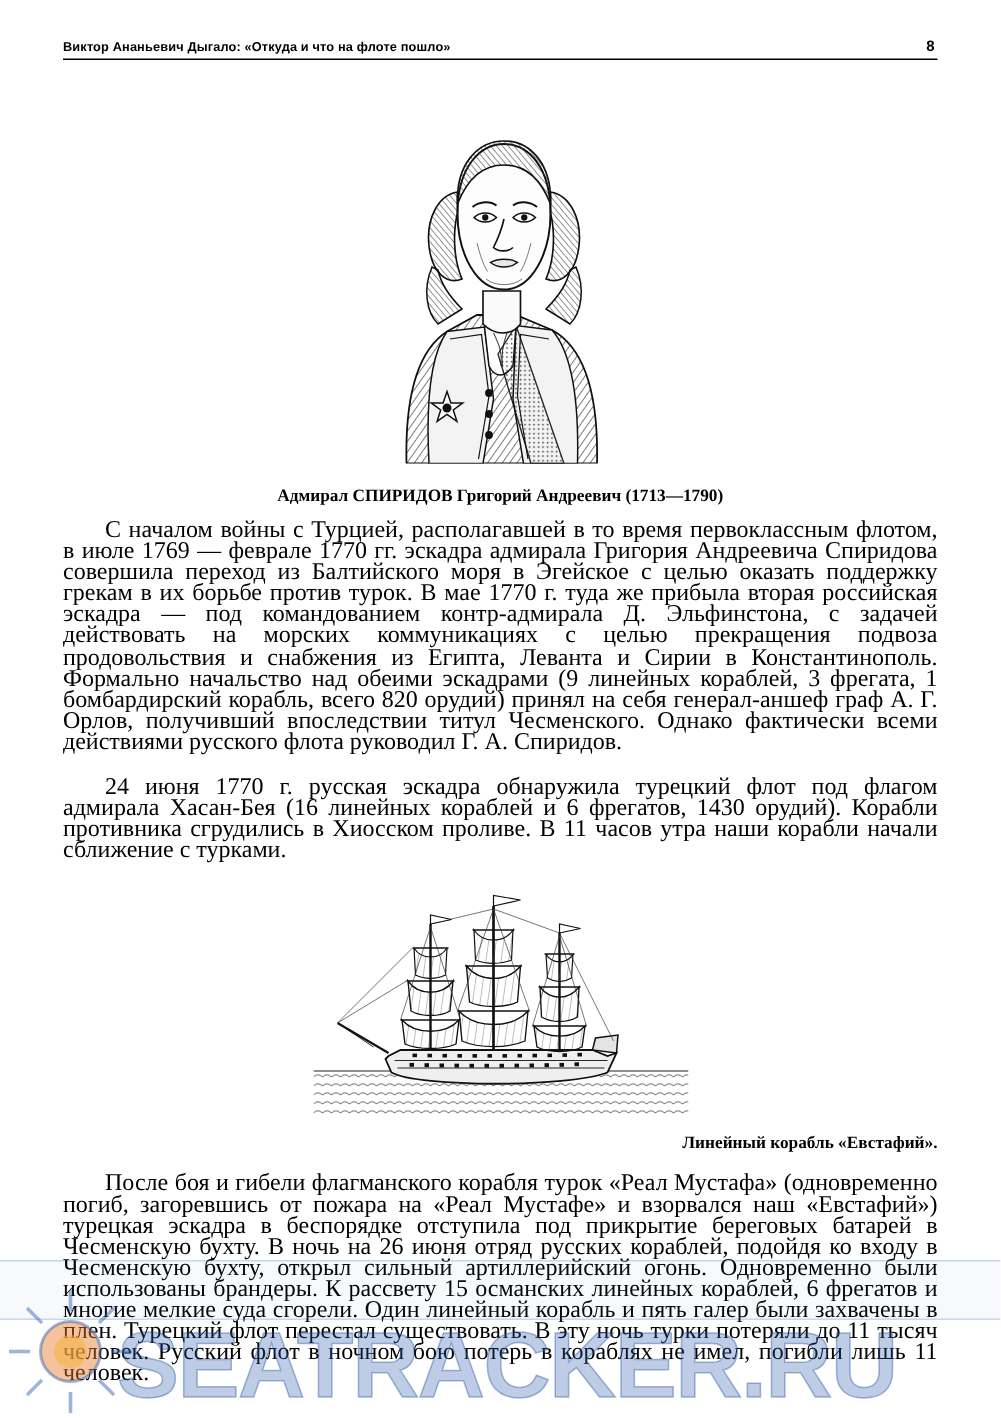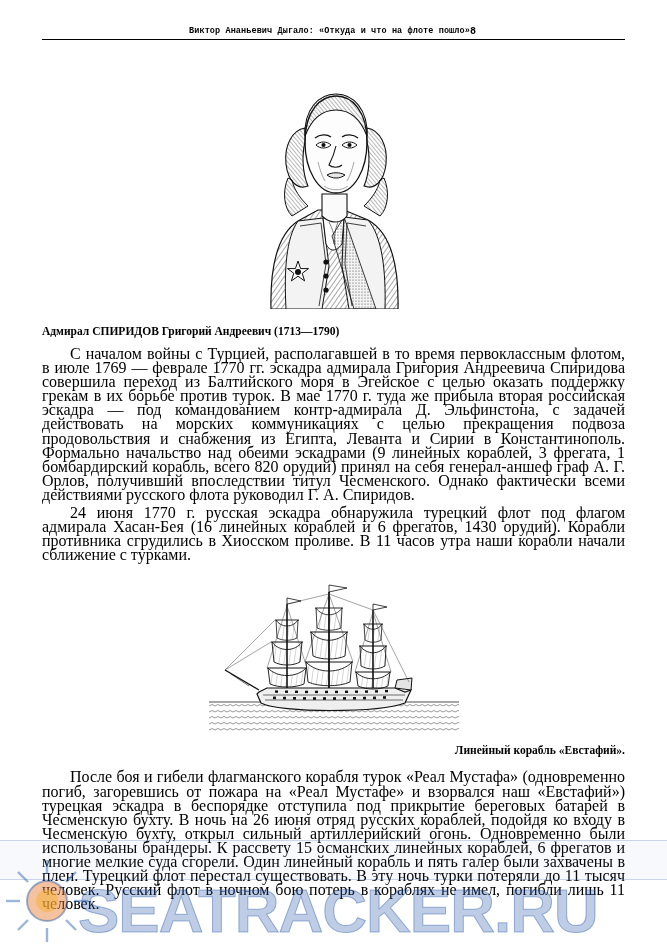--- a/index.html
+++ b/index.html
@@ -18,24 +18,24 @@
   .page {
     position: relative;
     width: 667px;
     height: 946px;
     box-sizing: border-box;
     padding: 26px 42px 0 42px;
   }
   .header {
     display: flex;
     align-items: flex-start;
-    justify-content: center;
+    justify-content: space-between;
     font-size: 8.5px;
     font-weight: bold;
-    font-family: Liberation Mono, monospace;
+    font-family: Liberation Sans, sans-serif;
     margin-bottom: 2px;
   }
   .header-title {
     letter-spacing: 0.1px;
   }
   .header-page {
     font-size: 10px;
     font-weight: bold;
     padding-right: 2px;
   }
@@ -52,36 +52,37 @@
     justify-content: center;
   }
   .portrait {
     width: 215px;
     height: 243px;
     position: relative;
   }
   .portrait svg { display: block; }
 
   .figure-caption {
+    text-align: center;
     font-weight: bold;
     font-size: 11.5px;
     margin-top: 16px;
     margin-bottom: 10px;
   }
 
   p.body-text {
     font-size: 16px;
     line-height: 14.1px;
     text-align: justify;
     text-indent: 28px;
     margin: 0 0 0 0;
     hyphens: auto;
   }
   p.body-text + p.body-text {
-    margin-top: 4px;
+    margin-top: 16px;
   }
 
   .ship-wrap {
     margin-top: 20px;
     display: flex;
     justify-content: center;
   }
   .ship {
     width: 250px;
     height: 150px;

